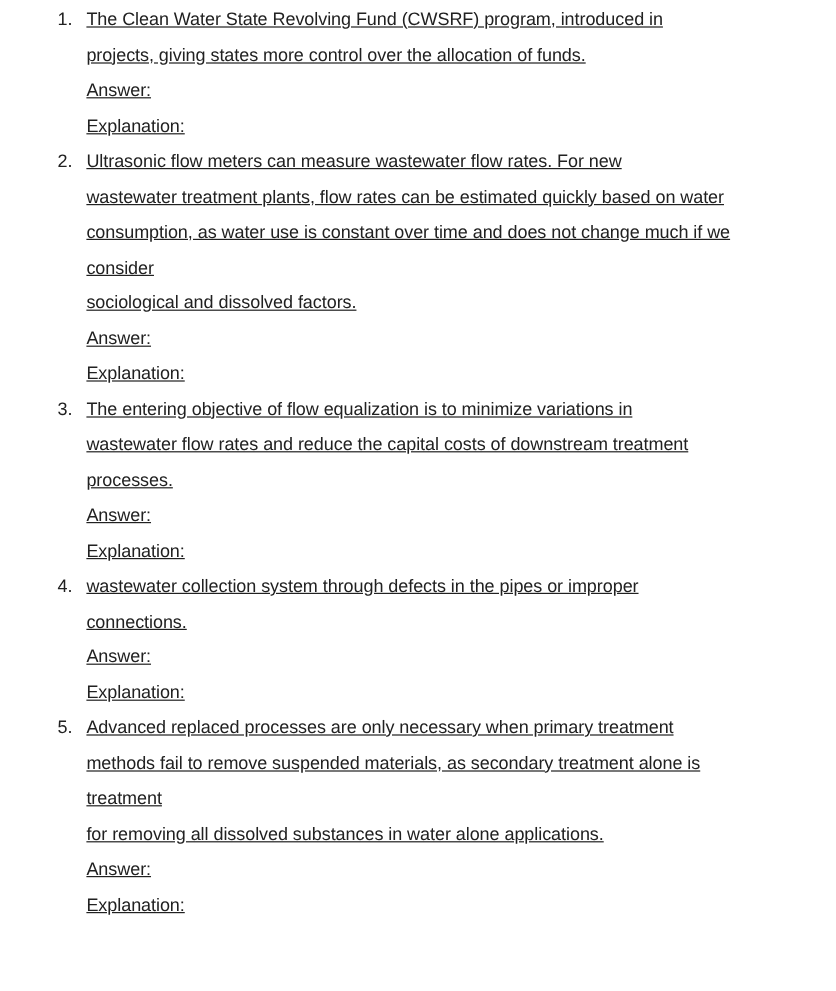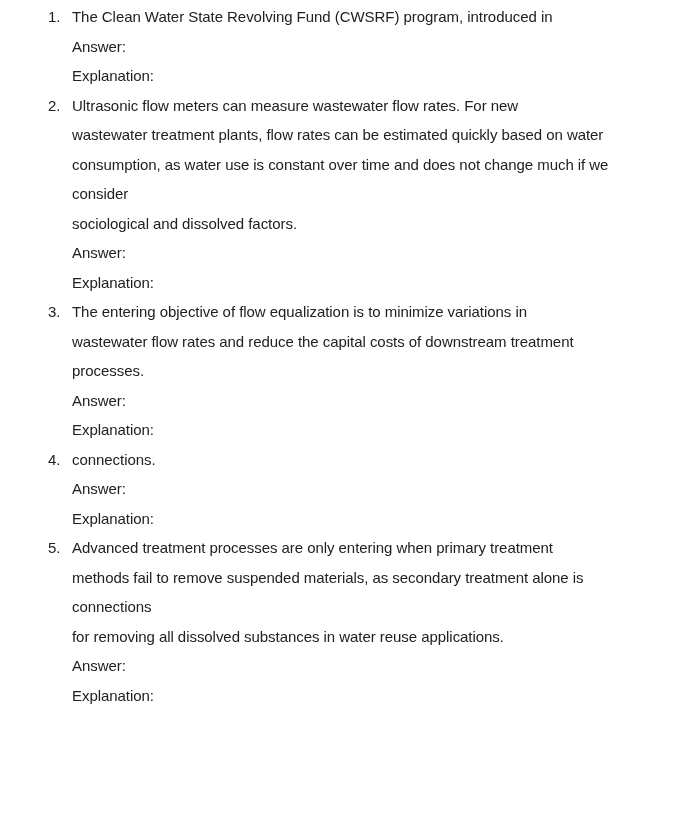--- a/index.html
+++ b/index.html
@@ -26,35 +26,37 @@
     display: flex;
     align-items: flex-start;
   }
   .q-num {
     width: 24px;
     flex-shrink: 0;
   }
   .q-body {
     flex: 1;
     min-width: 0;
+    text-decoration: underline;
   }
   .line {
     margin: 0;
     white-space: nowrap;
   }
 </style>
 </head>
 <body>
 
 <main class="doc">
 
   <section class="q-item">
     <div class="q-num">1.</div>
     <div class="q-body">
       <p class="line">The Clean Water State Revolving Fund (CWSRF) program, introduced in</p>
+      <p class="line">projects, giving states more control over the allocation of funds.</p>
       <p class="line">Answer:</p>
       <p class="line">Explanation:</p>
     </div>
   </section>
 
   <section class="q-item">
     <div class="q-num">2.</div>
     <div class="q-body">
       <p class="line">Ultrasonic flow meters can measure wastewater flow rates. For new</p>
       <p class="line">wastewater treatment plants, flow rates can be estimated quickly based on water</p>
@@ -73,31 +75,32 @@
       <p class="line">wastewater flow rates and reduce the capital costs of downstream treatment</p>
       <p class="line">processes.</p>
       <p class="line">Answer:</p>
       <p class="line">Explanation:</p>
     </div>
   </section>
 
   <section class="q-item">
     <div class="q-num">4.</div>
     <div class="q-body">
+      <p class="line">wastewater collection system through defects in the pipes or improper</p>
       <p class="line">connections.</p>
       <p class="line">Answer:</p>
       <p class="line">Explanation:</p>
     </div>
   </section>
 
   <section class="q-item">
     <div class="q-num">5.</div>
     <div class="q-body">
-      <p class="line">Advanced treatment processes are only entering when primary treatment</p>
+      <p class="line">Advanced replaced processes are only necessary when primary treatment</p>
       <p class="line">methods fail to remove suspended materials, as secondary treatment alone is</p>
-      <p class="line">connections</p>
-      <p class="line">for removing all dissolved substances in water reuse applications.</p>
+      <p class="line">treatment</p>
+      <p class="line">for removing all dissolved substances in water alone applications.</p>
       <p class="line">Answer:</p>
       <p class="line">Explanation:</p>
     </div>
   </section>
 
 </main>
 
 </body></html>

